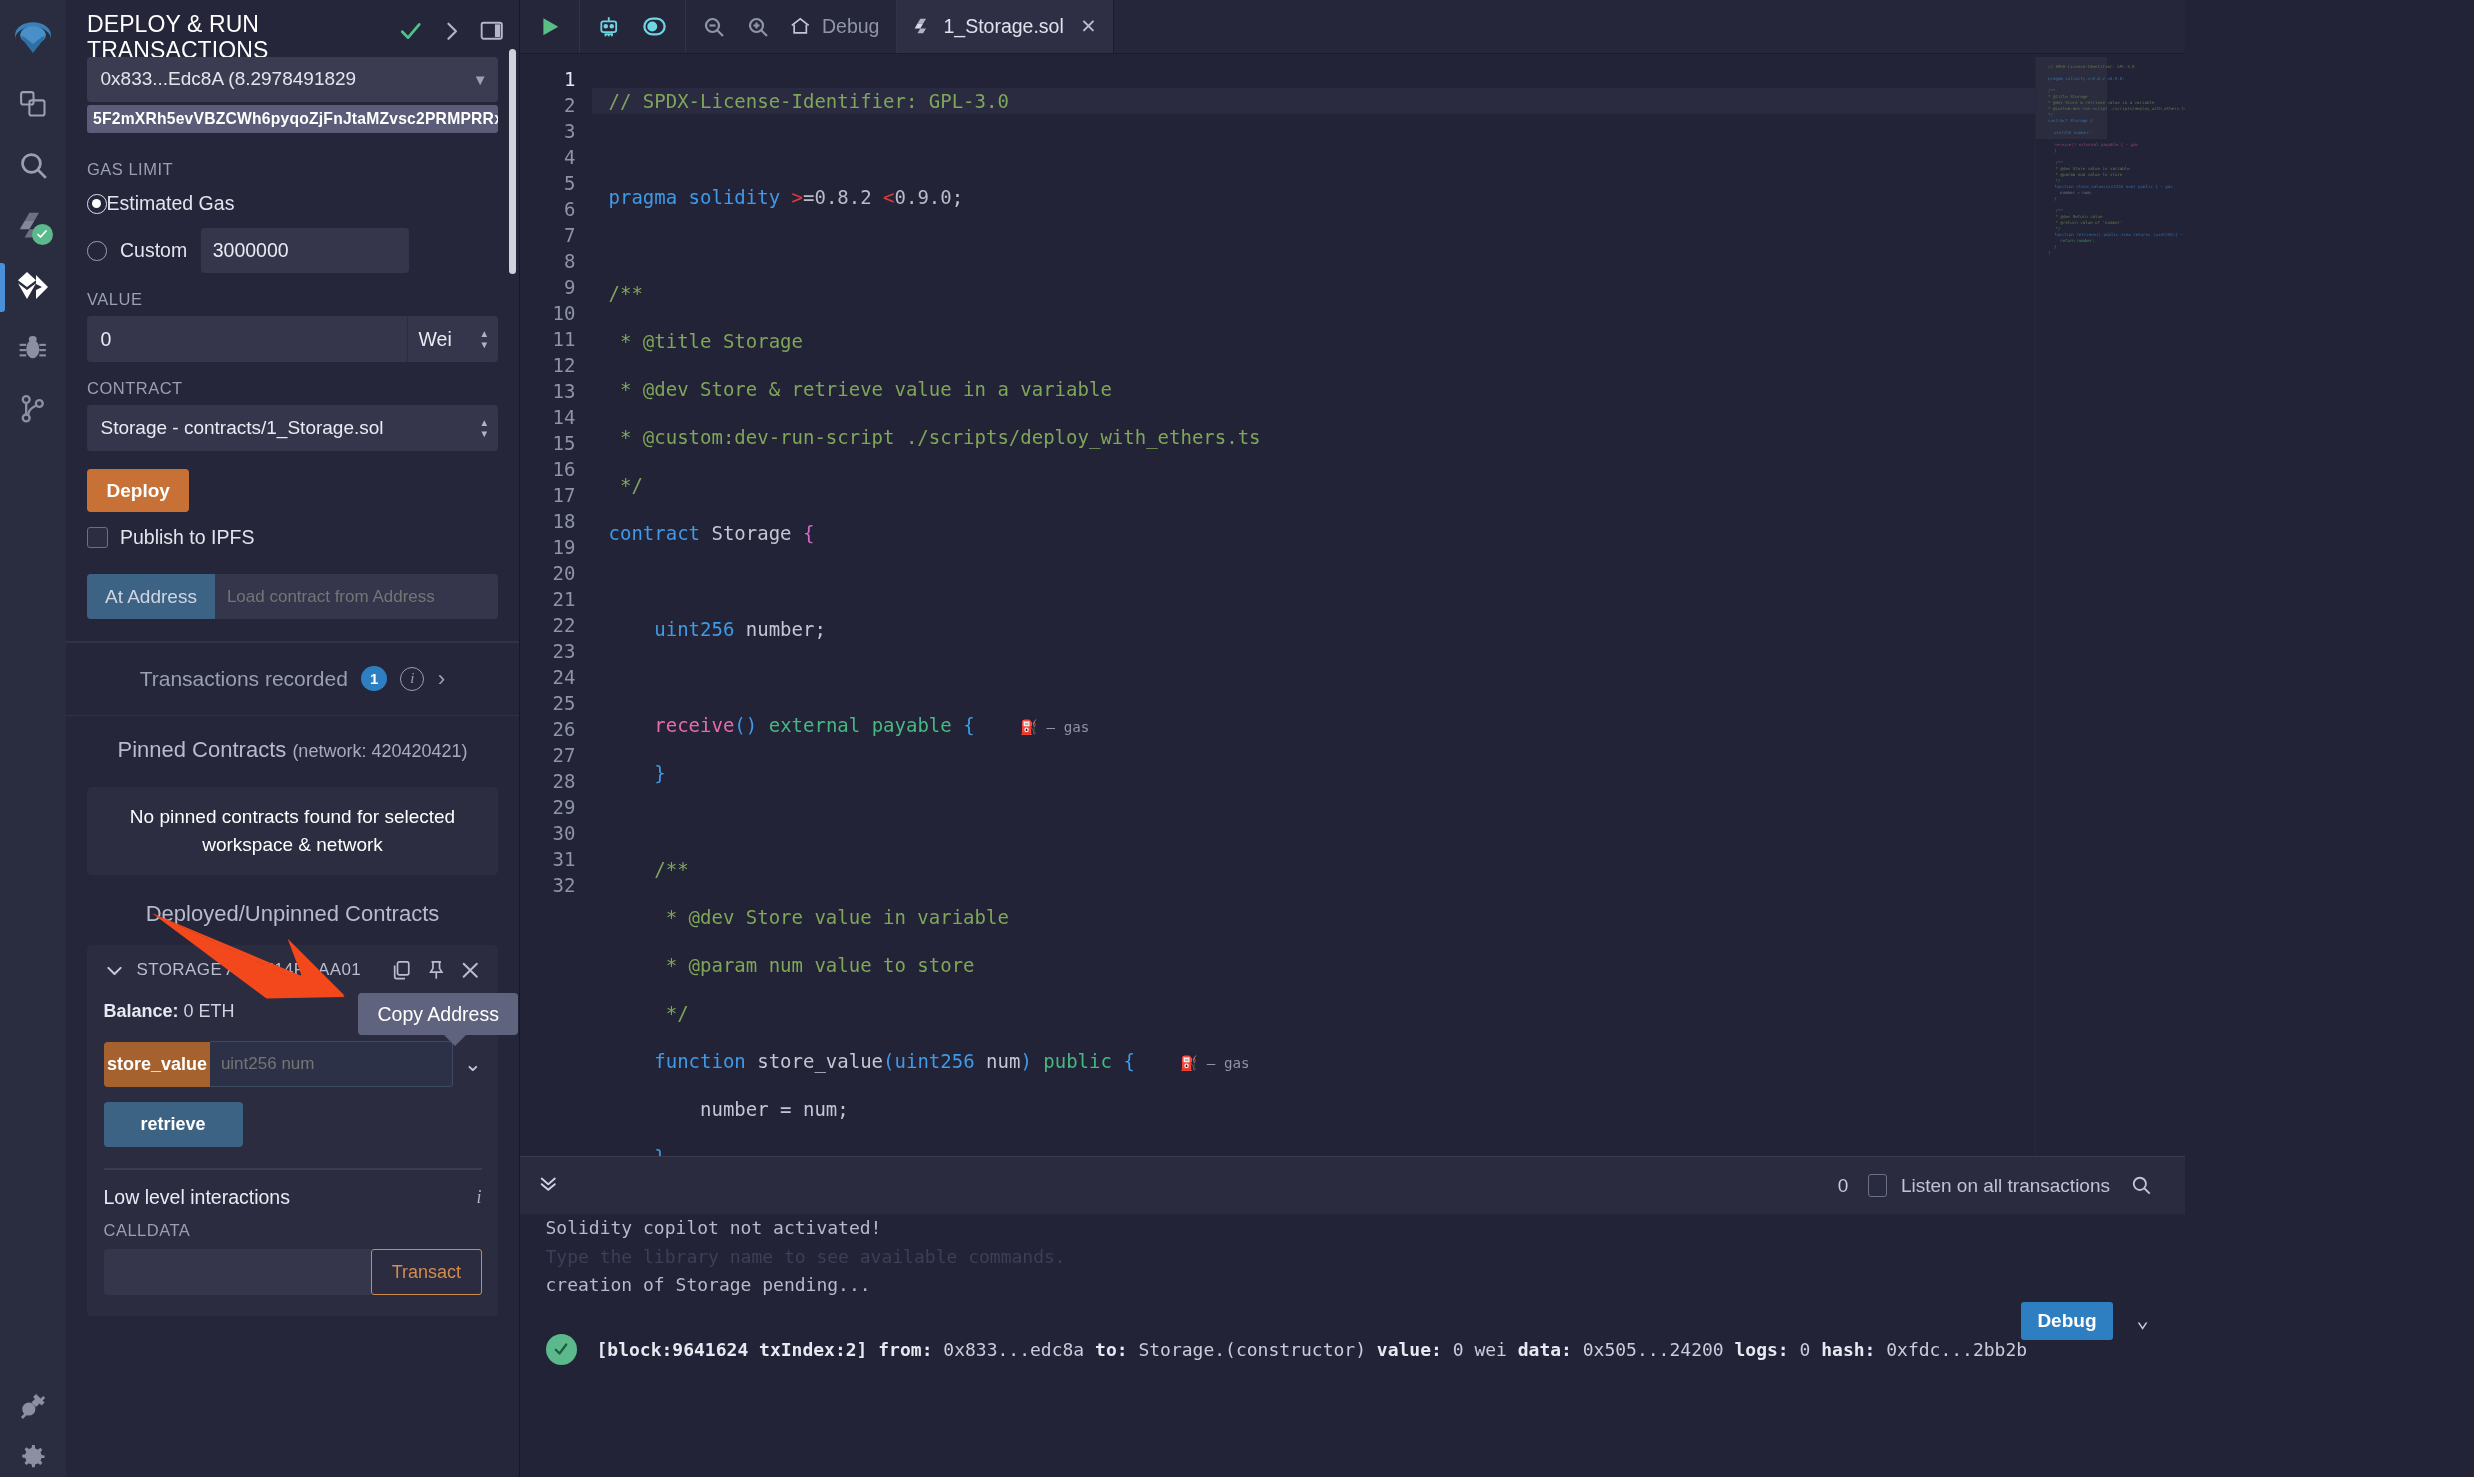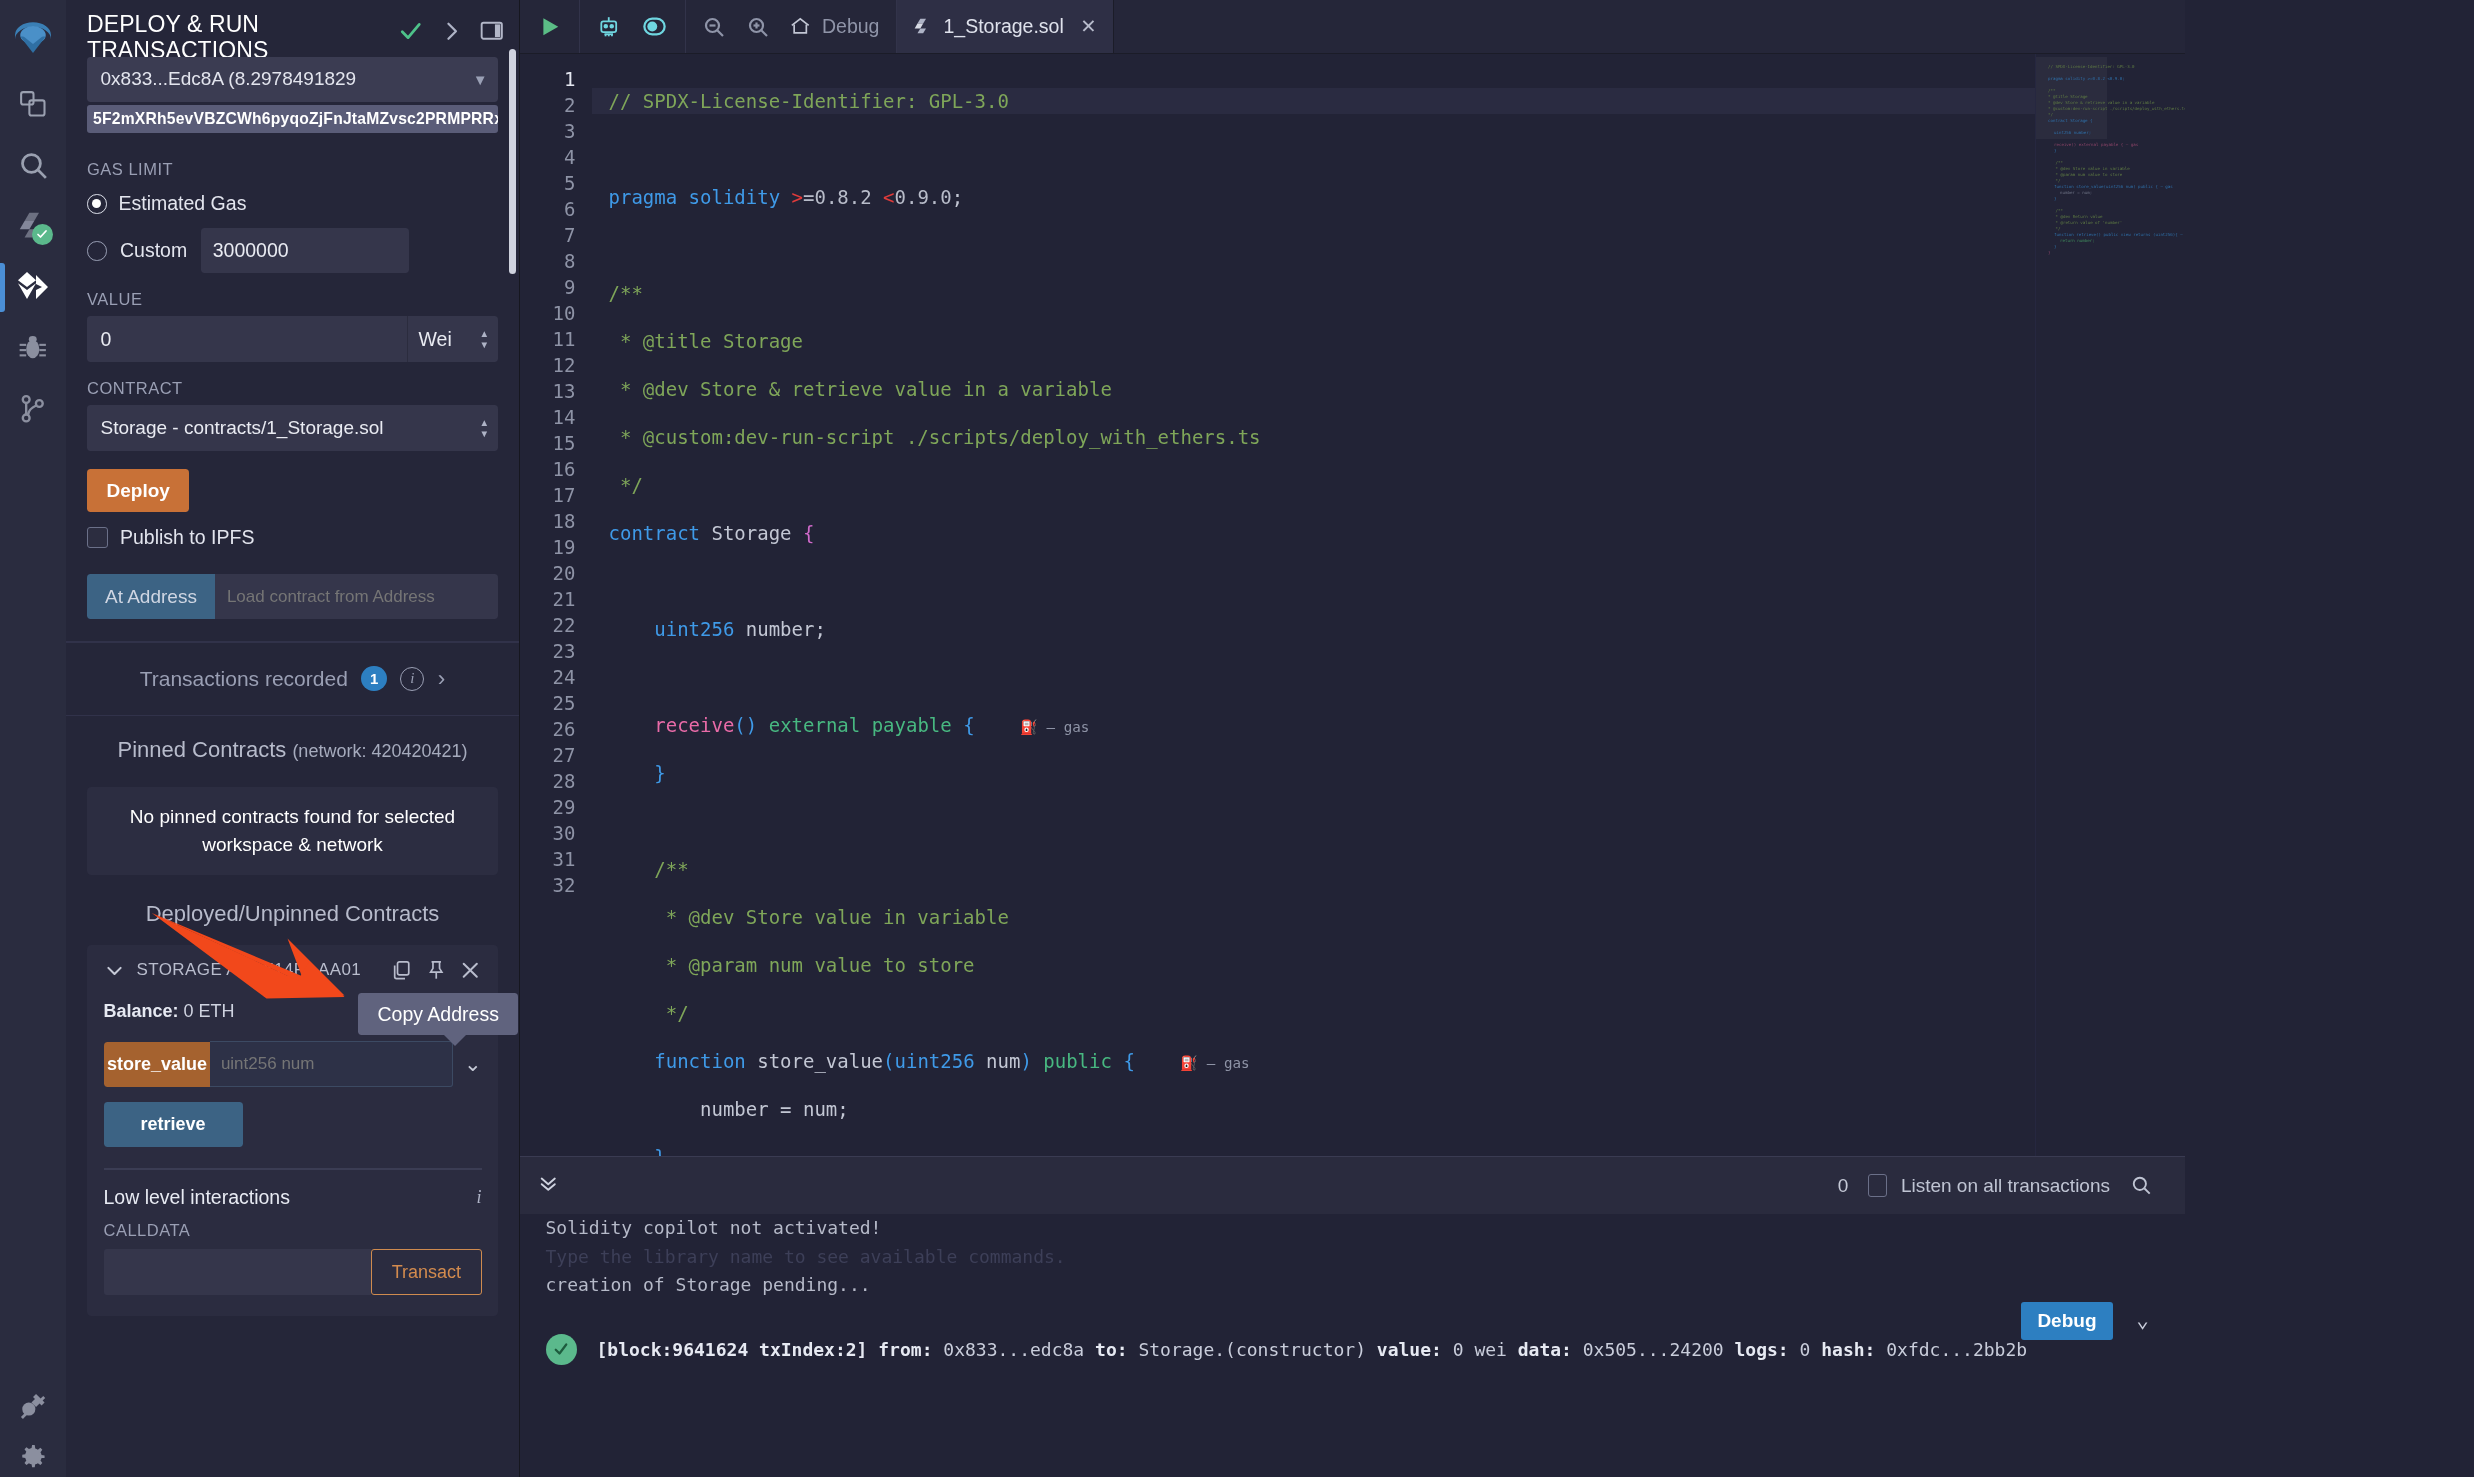--- a/index.html
+++ b/index.html
@@ -73,21 +73,21 @@
     margin: 3px 21px 0 21px; background: #5a5c78; border-radius: 3px;
     color: #fff; font-size: 15.7px; font-weight: 700; letter-spacing: 0.2px;
     padding: 5.2px 6px; white-space: nowrap; overflow: hidden;
     position: relative; top: -10.5px;
   }
 
   .field-label {
     color: #9a9fb4; font-size: 16.5px; letter-spacing: 0.5px;
     margin: 16.5px 0 7.5px 21px; text-transform: uppercase;
   }
-  .radio-row { display: flex; align-items: center; margin-left: 21px; gap: 12px; height: 34px; }
+  .radio-row { display: flex; align-items: center; margin-left: 21px; height: 34px; }
   .radio {
     width: 19.5px; height: 19.5px; border-radius: 50%; border: 1.5px solid #9aa0b5;
     display: flex; align-items: center; justify-content: center; flex: 0 0 19.5px;
   }
   .radio.on { border-color: #dfe2ec; }
   .radio.on::after { content:""; width: 9px; height: 9px; border-radius: 50%; background: #fff; }
   .radio-label { color: #e3e5ee; font-size: 19.5px; }
   .gas-custom-row { display: flex; align-items: center; margin: 7.5px 0 0 21px; gap: 13.5px; }
   .gas-input {
     width: 208px; height: 45px; background: #35364b; border-radius: 3.7px; border: none;

